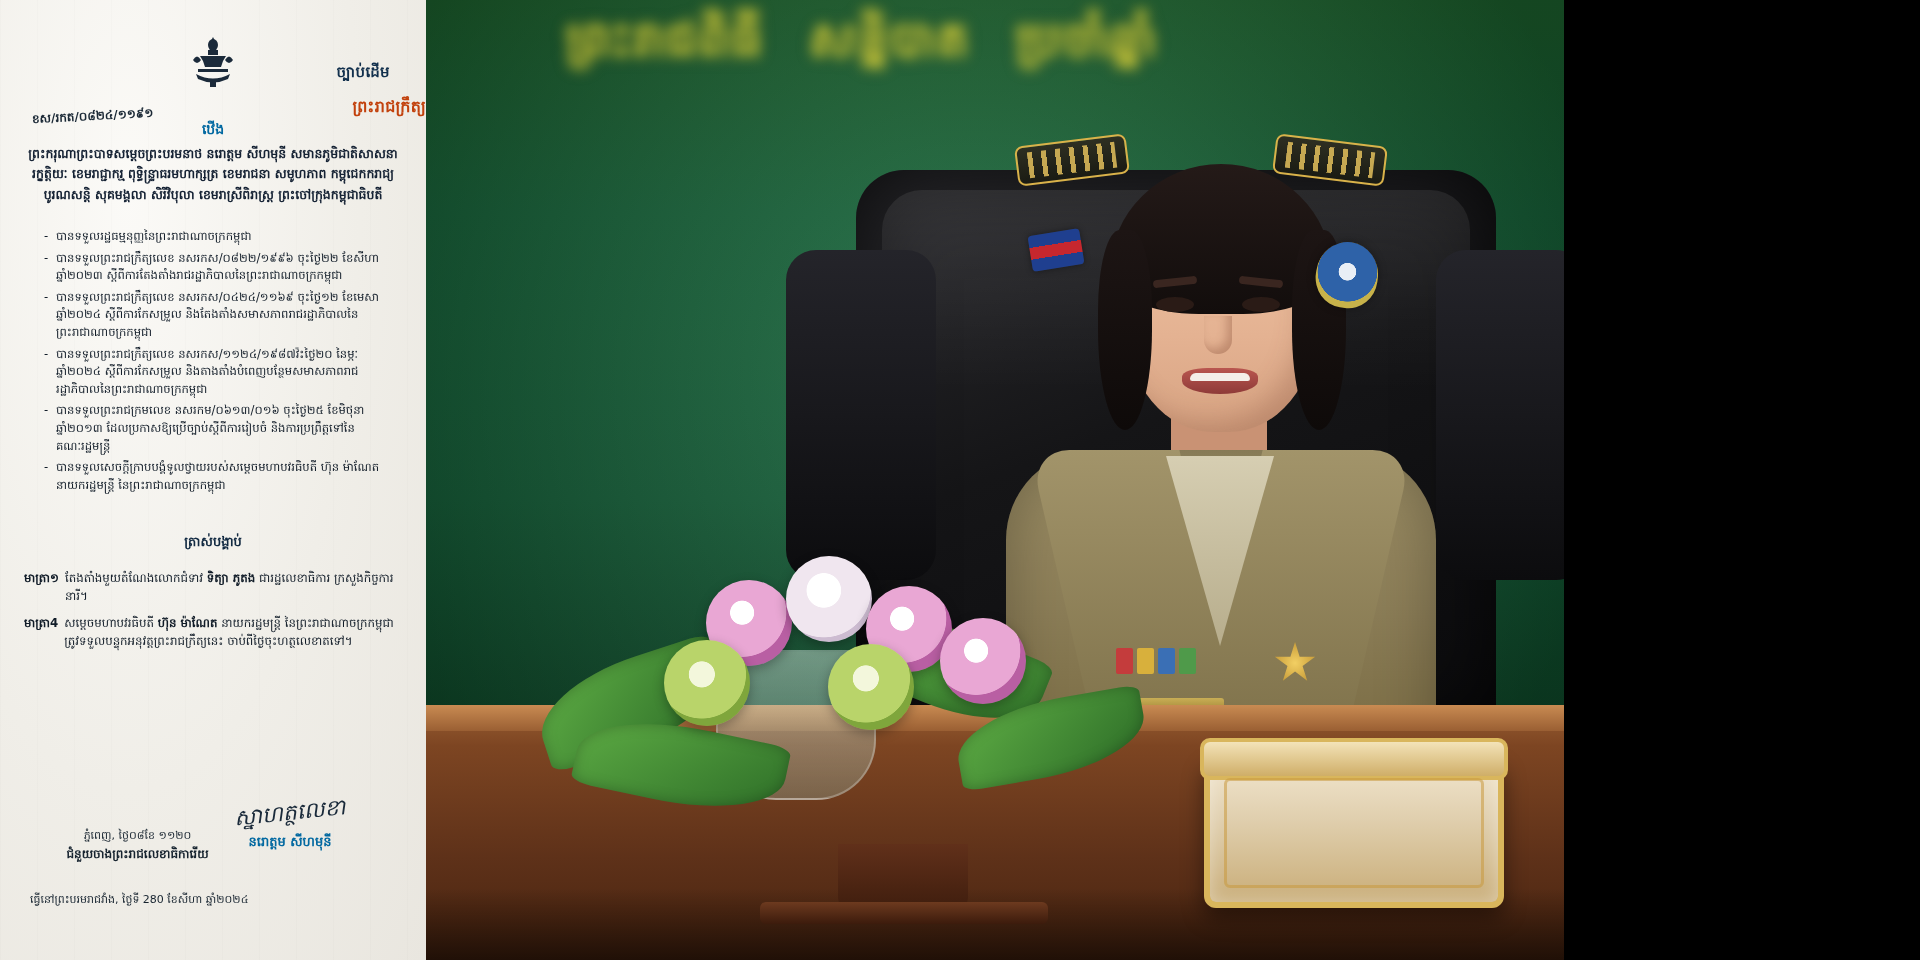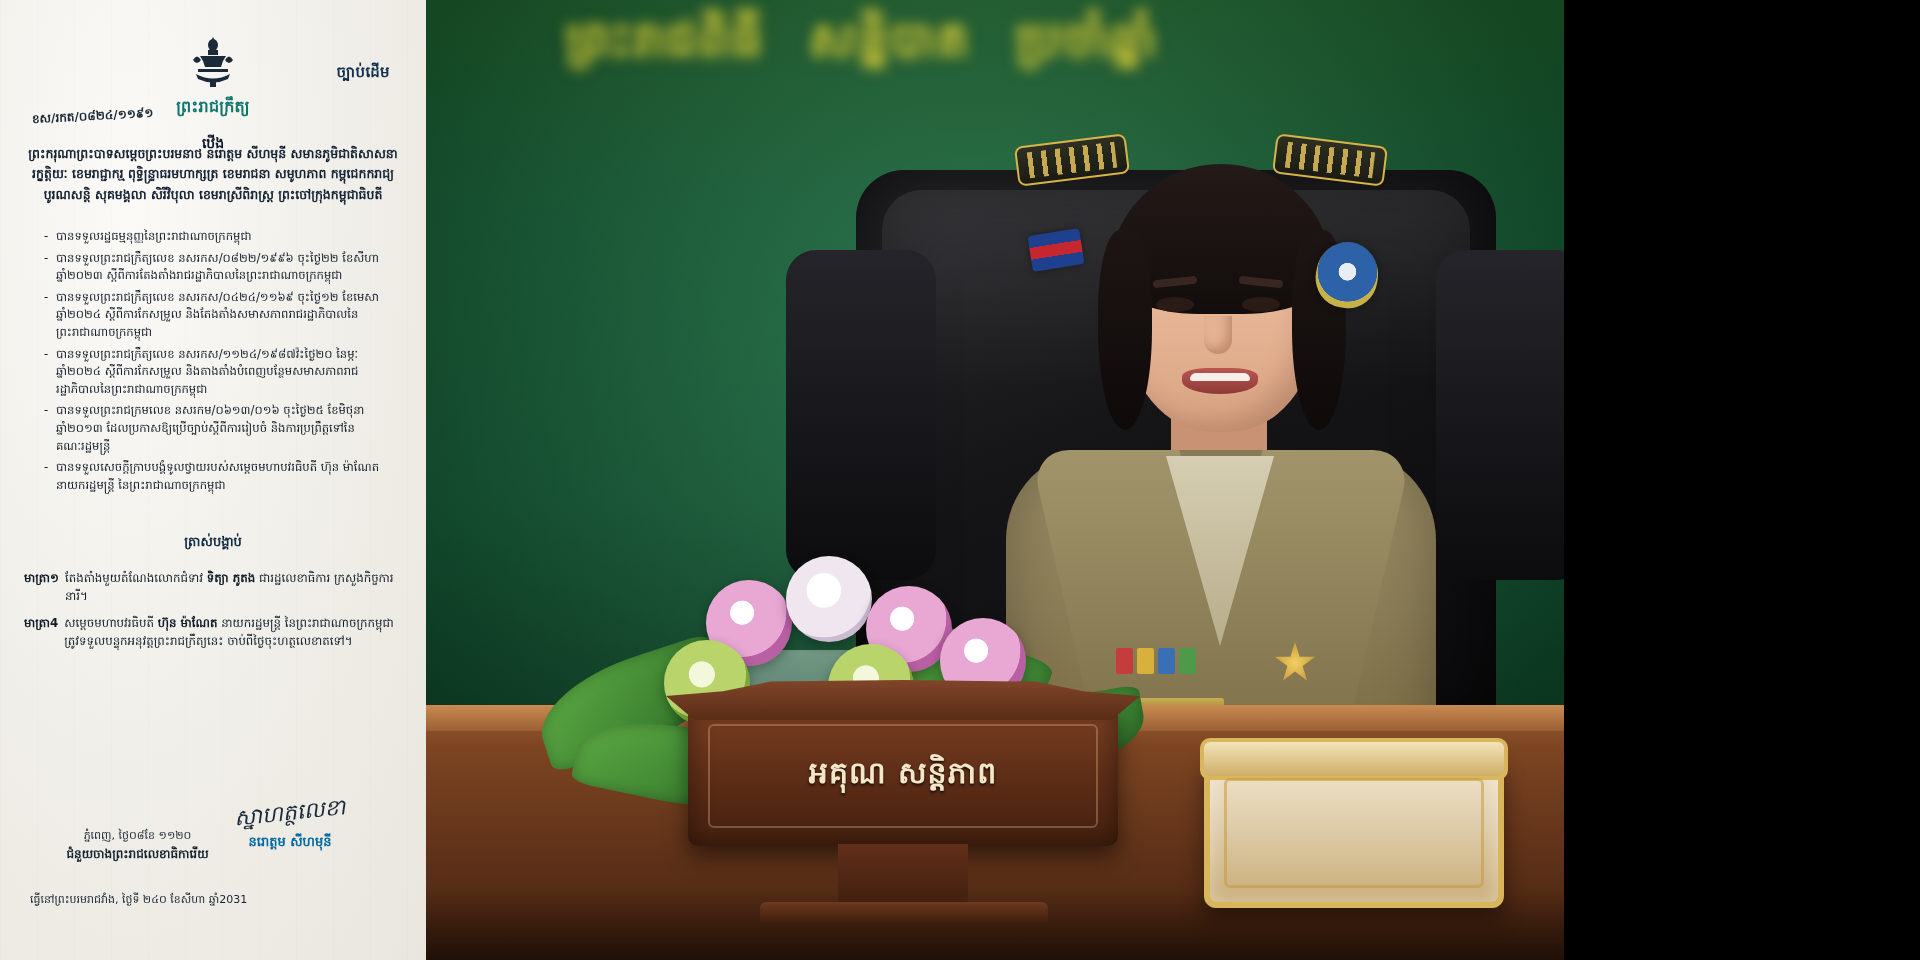--- a/index.html
+++ b/index.html
@@ -69,25 +69,25 @@
     line-height: 1;
   }
   .crest svg { display: inline-block; }
 
   .doc-title {
     position: absolute;
     top: 96px; left: 0; right: 0;
     text-align: center;
   }
   .doc-title .t1 {
-    font-size: 16px; font-weight: 700; color: #0f766e; letter-spacing: .3px;
+    font-size: 16px; font-weight: 700; color: #c2410c; letter-spacing: .3px; text-align: right;
   }
   .doc-title .t2 {
-    margin-top: 14px;
-    font-size: 14px; font-weight: 700; color: #0f172a;
+    margin-top: 0;
+    font-size: 14px; font-weight: 700; color: #0369a1;
   }
 
   .doc-preamble {
     position: absolute;
     top: 144px; left: 26px; right: 26px;
     text-align: center;
     font-size: 12.5px;
     line-height: 1.62;
     color: #152234;
     font-weight: 600;
@@ -511,21 +511,21 @@
       <div class="sign-block">
         <div class="sign-sig">ស្នាហត្ថលេខា</div>
         <div class="name">នរោត្តម សីហមុនី</div>
       </div>
 
       <div class="left-foot">
         <div class="l1">ភ្នំពេញ, ថ្ងៃ០៨ខែ ១១២០</div>
         <div class="l2">ជំនួយចាងព្រះរាជលេខាធិការើយ</div>
       </div>
 
-      <div class="doc-bottom-note">ធ្វើនៅព្រះបរមរាជវាំង, ថ្ងៃទី ២៤០ ខែសីហា ឆ្នាំ2031</div>
+      <div class="doc-bottom-note">ធ្វើនៅព្រះបរមរាជវាំង, ថ្ងៃទី 280 ខែសីហា ឆ្នាំ២០២៤</div>
     </div>
   </div>
 
   <div class="seam"></div>
 
   <div class="photo-pane">
     <div class="bg-wall"></div>
 
     <div class="wall-text">
       <span>ព្រះរាជពិធី</span>
@@ -582,25 +582,20 @@
       <div class="leaf" style="left:420px;top:160px; width:190px; height:76px; transform:rotate(-10deg);"></div>
       <div class="bloom" style="left:170px; top:40px;"></div>
       <div class="bloom w" style="left:250px; top:16px;"></div>
       <div class="bloom" style="left:330px; top:46px;"></div>
       <div class="bloom g" style="left:292px; top:104px;"></div>
       <div class="bloom" style="left:404px; top:78px;"></div>
       <div class="bloom g" style="left:128px; top:100px;"></div>
     </div>
 
     <div class="nameplate">
-      <div class="plate-body">
-        <div class="plate-inner">
-          <span class="plate-text">អគុណ សន្តិភាព</span>
-        </div>
-      </div>
       <div class="plate-stand"></div>
       <div class="plate-base"></div>
     </div>
 
     <div class="gold-box"></div>
   </div>
 
 </div>
 
 </body></html>

